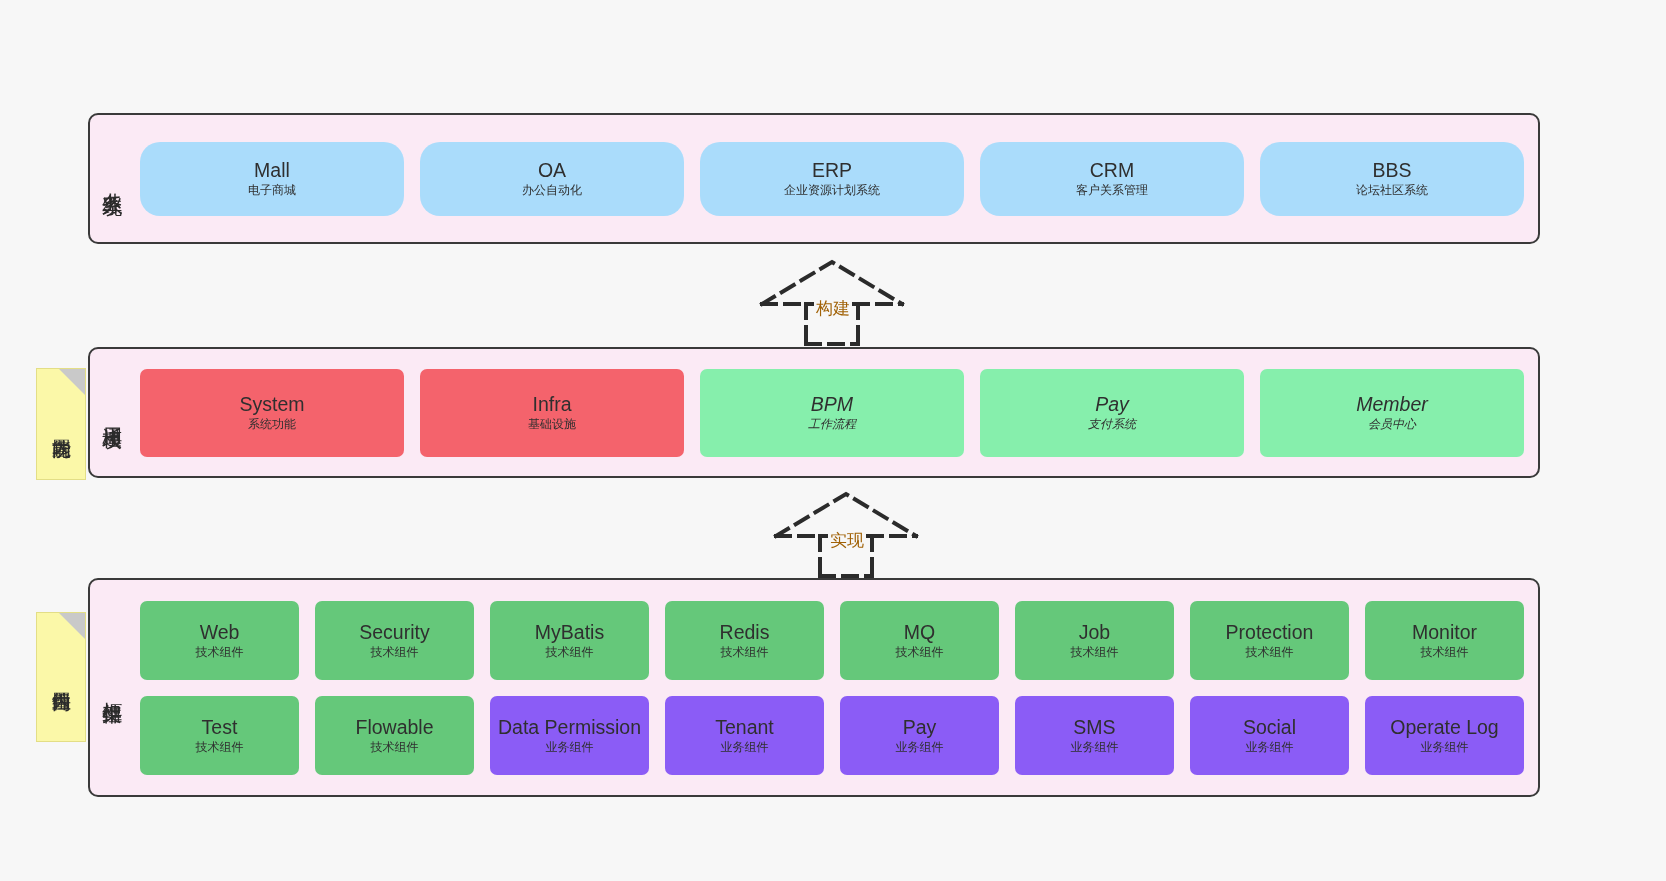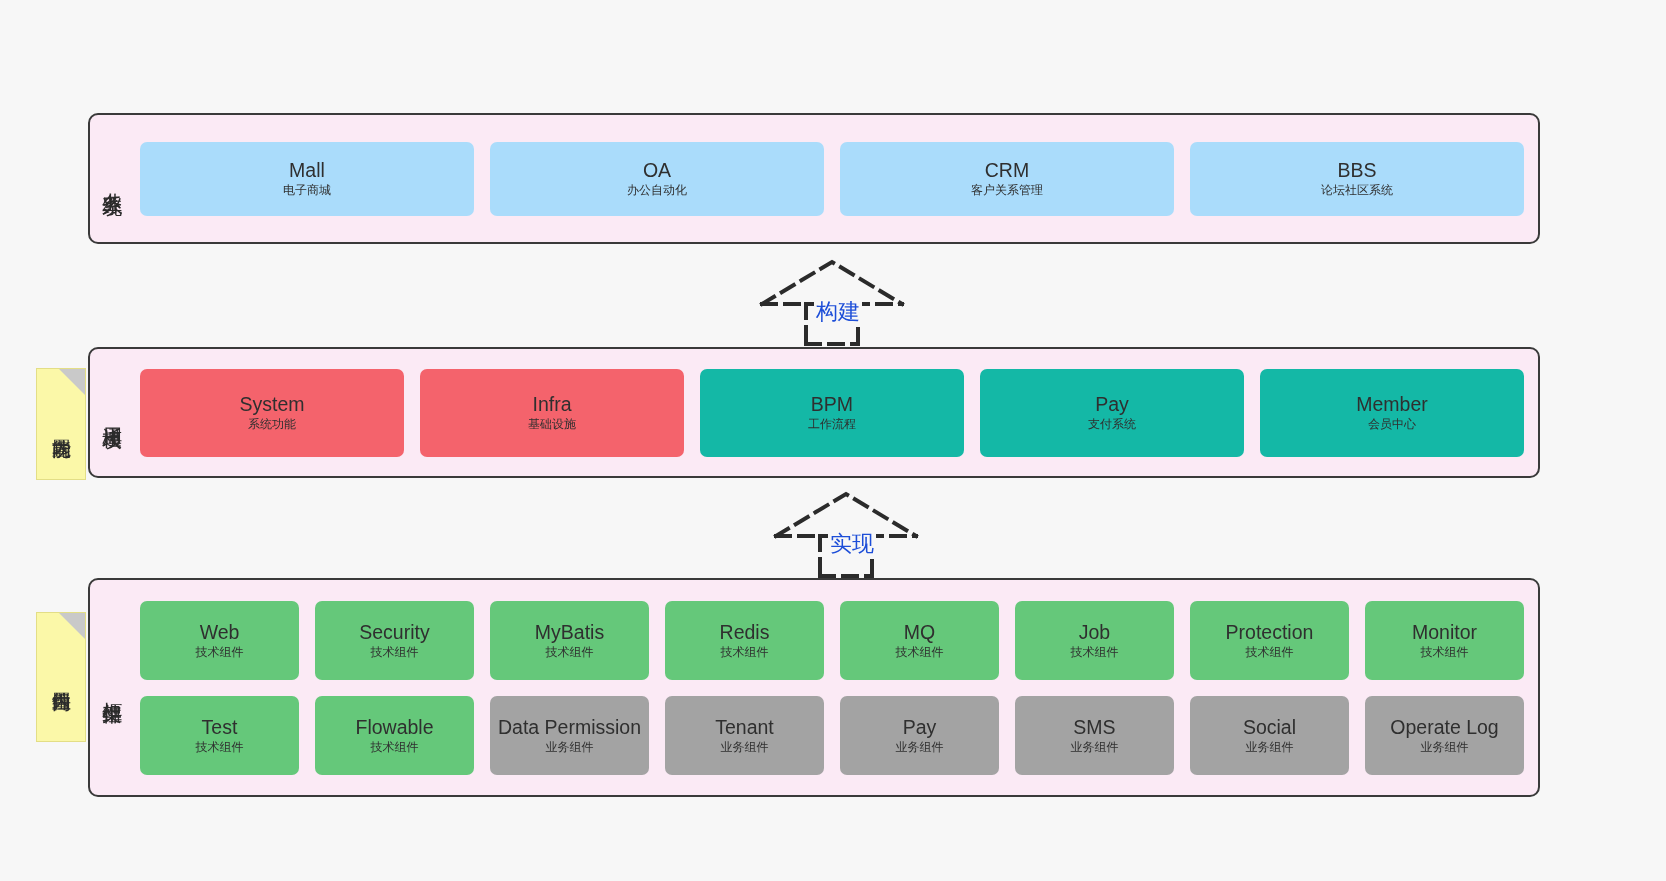--- a/index.html
+++ b/index.html
@@ -62,27 +62,27 @@
     line-height: 1.28;
     padding: 6px 4px;
     user-select: none;
   }
   .card .t1 { font-size: 19.5px; }
   .card .t2 { font-size: 12px; }
 
   
   .c-blue        { background: #aadcfb; }
   .c-red         { background: #f4636c; }
-  .c-pink        { background: #14b8a6; }
+  .c-pink        { background: #86efac; font-style: italic; }
   .c-green       { background: #65c87a; }
-  .c-lightgreen  { background: #a3a3a3; }
+  .c-lightgreen  { background: #8b5cf6; }
 
   
   #layer-business  { left: 88px;  top: 113px; width: 1452px; height: 131px; }
-  #layer-business .card { height: 74px; }
+  #layer-business .card { height: 74px; border-radius: 20px; }
 
   #layer-module    { left: 88px;  top: 347px; width: 1452px; height: 131px; }
   #layer-module .card { height: 88px; }
 
   #layer-framework { left: 88px;  top: 578px; width: 1452px; height: 219px; }
   #layer-framework .card { height: 79px; }
 
   
   .sticky {
     position: absolute;
@@ -112,22 +112,22 @@
   #sticky-module    { left: 36px; top: 368px; height: 112px; }
   #sticky-framework { left: 36px; top: 612px; height: 130px; }
 
   
   .arrow-group { position: absolute; }
   #arrow-build  { left: 744px; top: 256px; width: 180px; height: 90px; }
   #arrow-impl   { left: 758px; top: 488px; width: 180px; height: 90px; }
   .arrow-group svg { display: block; }
   .arrow-label {
     position: absolute;
-    font-size: 22px;
-    color: #1d4ed8;
+    font-size: 17px;
+    color: #a16207;
     background: #f7f7f7;
     padding: 0 2px;
     white-space: nowrap;
     user-select: none;
   }
   #arrow-build .arrow-label { left: 70px; top: 41px; }
   #arrow-impl  .arrow-label { left: 70px; top: 41px; }
 </style>
 </head>
 <body>
@@ -142,20 +142,24 @@
         <div class="card c-blue">
           <div class="t1">Mall</div>
           <div class="t2">电子商城</div>
         </div>
 
         <div class="card c-blue">
           <div class="t1">OA</div>
           <div class="t2">办公自动化</div>
         </div>
 
+        <div class="card c-blue">
+          <div class="t1">ERP</div>
+          <div class="t2">企业资源计划系统</div>
+        </div>
 
         <div class="card c-blue">
           <div class="t1">CRM</div>
           <div class="t2">客户关系管理</div>
         </div>
 
 
         <div class="card c-blue">
           <div class="t1">BBS</div>
           <div class="t2">论坛社区系统</div>

